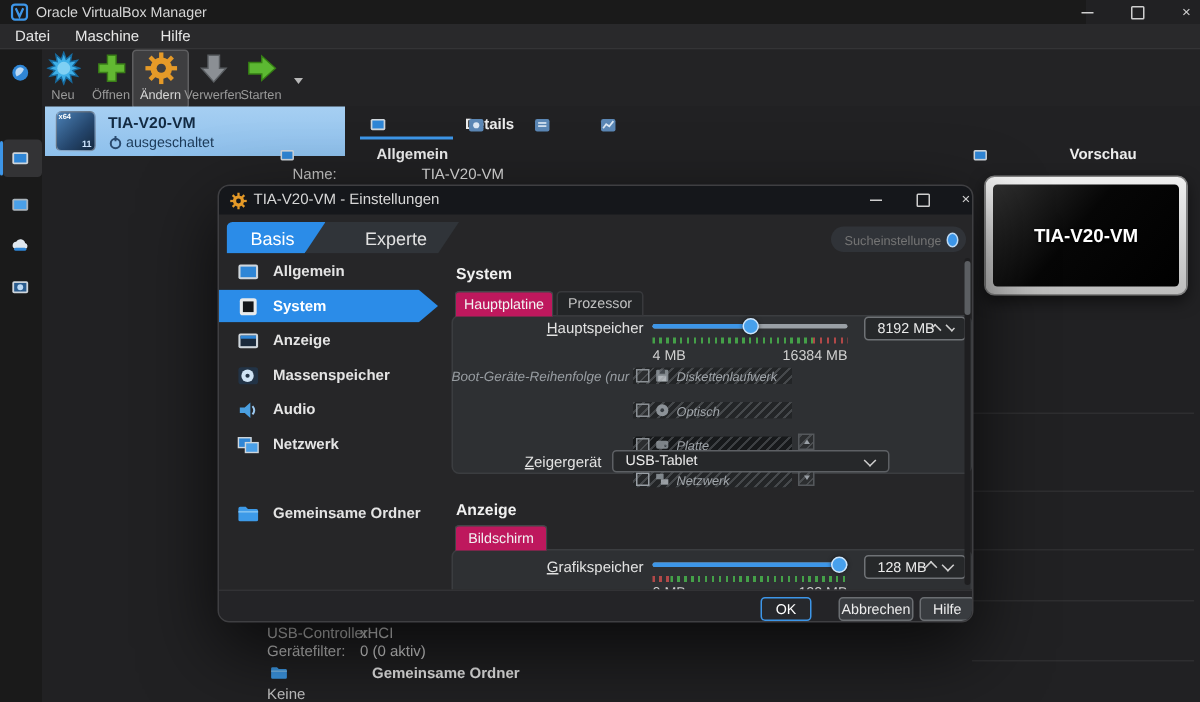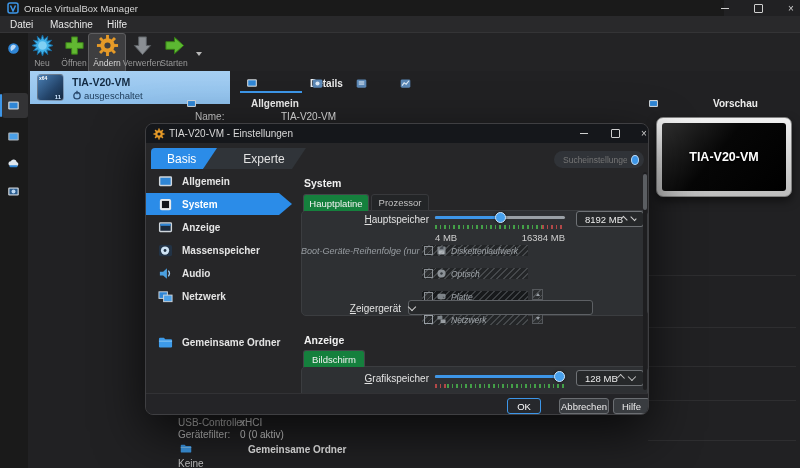--- a/index.html
+++ b/index.html
@@ -63,21 +63,21 @@
   .searchpill input{flex:1;background:transparent;border:0;outline:0;color:#9aa0a6;font-size:8.5px;padding:0 4px 0 9px;font-family:"Liberation Sans",sans-serif;width:64px;}
   .mag{width:8px;height:8px;border-radius:50%;background:#3d96e8;border:1px solid #bcd9f4;margin-right:5px;}
 
   .navitem{left:0;width:132px;height:22px;display:flex;align-items:center;font-size:10px;font-weight:bold;color:#e4e4e4;}
   .navitem .nicon{margin-left:12px;width:15px;height:15px;flex:0 0 15px;}
   .navitem .nlabel{margin-left:9px;}
   .navitem.sel{width:146px;background:#2b8ce8;color:#fff;clip-path:polygon(0 0,calc(100% - 13px) 0,100% 50%,calc(100% - 13px) 100%,0 100%);}
 
   .gheading{font-size:10.5px;font-weight:bold;color:#f0f0f0;}
   .gtab{height:17px;display:flex;align-items:center;justify-content:center;font-size:9.5px;box-sizing:border-box;z-index:2;}
-  .gtab.on{background:#15803d;border:1px solid #434548;border-bottom:0;border-radius:3px 3px 0 0;color:#f2f2f2;}
+  .gtab.on{background:#be185d;border:1px solid #434548;border-bottom:0;border-radius:3px 3px 0 0;color:#f2f2f2;}
   .gtab.off{background:#232527;border:1px solid #38393c;border-radius:3px 3px 0 0;color:#c2c2c2;}
   .groupbox{background:#2e3033;border:1px solid #3b3d40;border-radius:5px;box-sizing:border-box;}
 
   .flabel{font-size:10px;color:#e2e2e2;text-align:right;}
   .flabel-dis{font-size:9px;color:#989da2;font-style:italic;text-align:right;}
   .slider{height:11px;}
   .slider .track{position:absolute;left:0;right:0;top:4px;height:3px;background:#9aa0a6;border-radius:2px;}
   .slider .fill{position:absolute;left:0;top:4px;height:3px;background:#3d96e8;border-radius:2px;}
   .slider .handle{position:absolute;top:0;width:11px;height:11px;border-radius:50%;background:#47a0ec;border:1px solid #cfe6fb;box-sizing:border-box;box-shadow:0 0 3px #0008;}
   .ticks{height:4px;}
@@ -428,20 +428,21 @@
     </div>
     <div class="a movebtn hatch" style="top:121px">
         <div class="tri-up"></div>
       </div>
     <div class="a movebtn hatch" style="top:134px">
         <div class="tri-dn"></div>
       </div>
 
     <div class="a flabel accel txt" style="left:160px;top:179px;width:95px">Zeigergerät</div>
     <div class="a dropdown" style="left:262px;top:176px;width:185px">
+      <div class="dval txt">USB-Tablet</div>
       <span class="chev down" style="margin-right:9px"></span>
     </div>
 
     <div class="a gheading txt" style="left:158px;top:210px">Anzeige</div>
     <div class="a gtab on accel" style="left:157px;top:226px;width:62px">Bildschirm</div>
     <div class="a groupbox" style="left:155px;top:242px;width:347px;height:50px"></div>
 
     <div class="a flabel accel txt" style="left:180px;top:249px;width:103px">Grafikspeicher</div>
     <div class="a slider" style="left:289px;top:247px;width:130px">
       <div class="track"></div>

